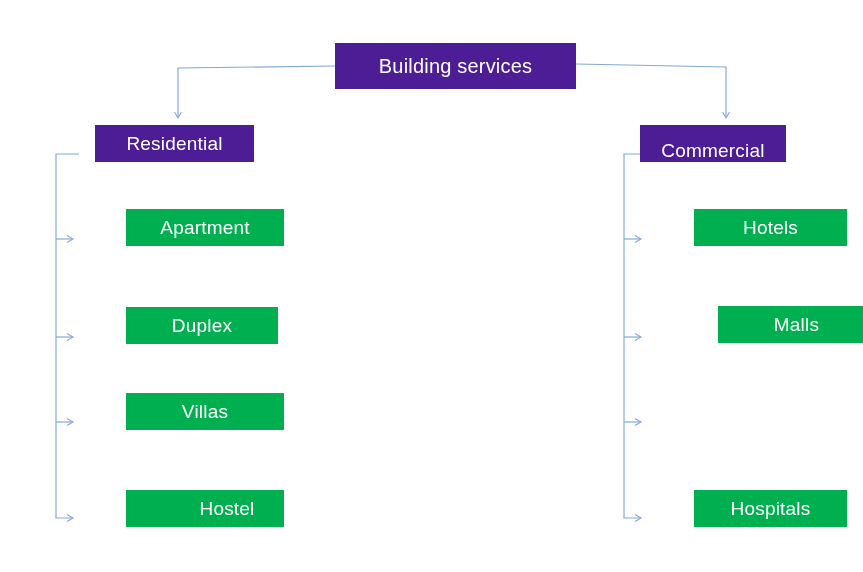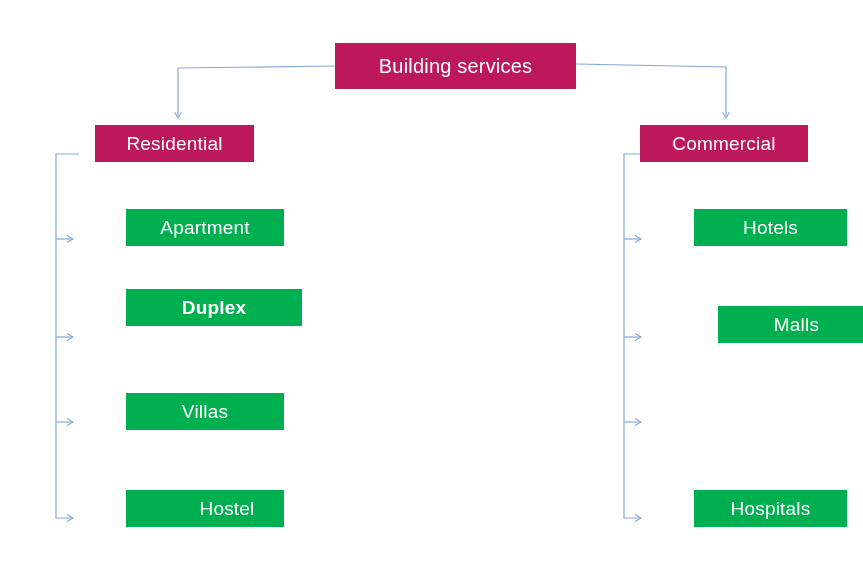--- a/index.html
+++ b/index.html
@@ -25,30 +25,30 @@
     position: absolute;
     display: flex;
     align-items: center;
     justify-content: center;
     color: #ffffff;
     font-size: 19px;
     letter-spacing: 0.2px;
     white-space: nowrap;
     box-sizing: border-box;
   }
-  .node.parent { background: #be185d; }
+  .node.parent { background: #4c1d95; }
   .node.leaf   { background: #00B050; margin-left: 48px; }
 
   
   .n-root        { left: 335px; top: 43px;  width: 241px; height: 46px; font-size: 20px; }
   .n-residential { left: 79px;  top: 125px; width: 159px; height: 37px; margin-left: 16px; }
-  .n-commercial  { left: 640px; top: 125px; width: 168px; height: 37px; }
+  .n-commercial  { left: 640px; top: 125px; width: 146px; height: 37px; align-items: flex-end; }
 
   .n-apartment   { left: 78px;  top: 209px; width: 158px; height: 37px; }
-  .n-duplex      { left: 78px;  top: 289px; width: 176px; height: 37px; font-weight: bold; }
+  .n-duplex      { left: 78px;  top: 307px; width: 152px; height: 37px; }
   .n-villas      { left: 78px;  top: 393px; width: 158px; height: 37px; }
   .n-hostel      { left: 78px;  top: 490px; width: 158px; height: 37px; padding-left: 44px; }
 
   .n-hotels      { left: 646px; top: 209px; width: 153px; height: 37px; }
   .n-malls       { left: 670px; top: 306px; width: 157px; height: 37px; }
   .n-multiplexes { left: 646px; top: 393px; width: 157px; height: 37px; }
   .n-hospitals   { left: 646px; top: 490px; width: 153px; height: 37px; }
 </style>
 </head>
 <body>

